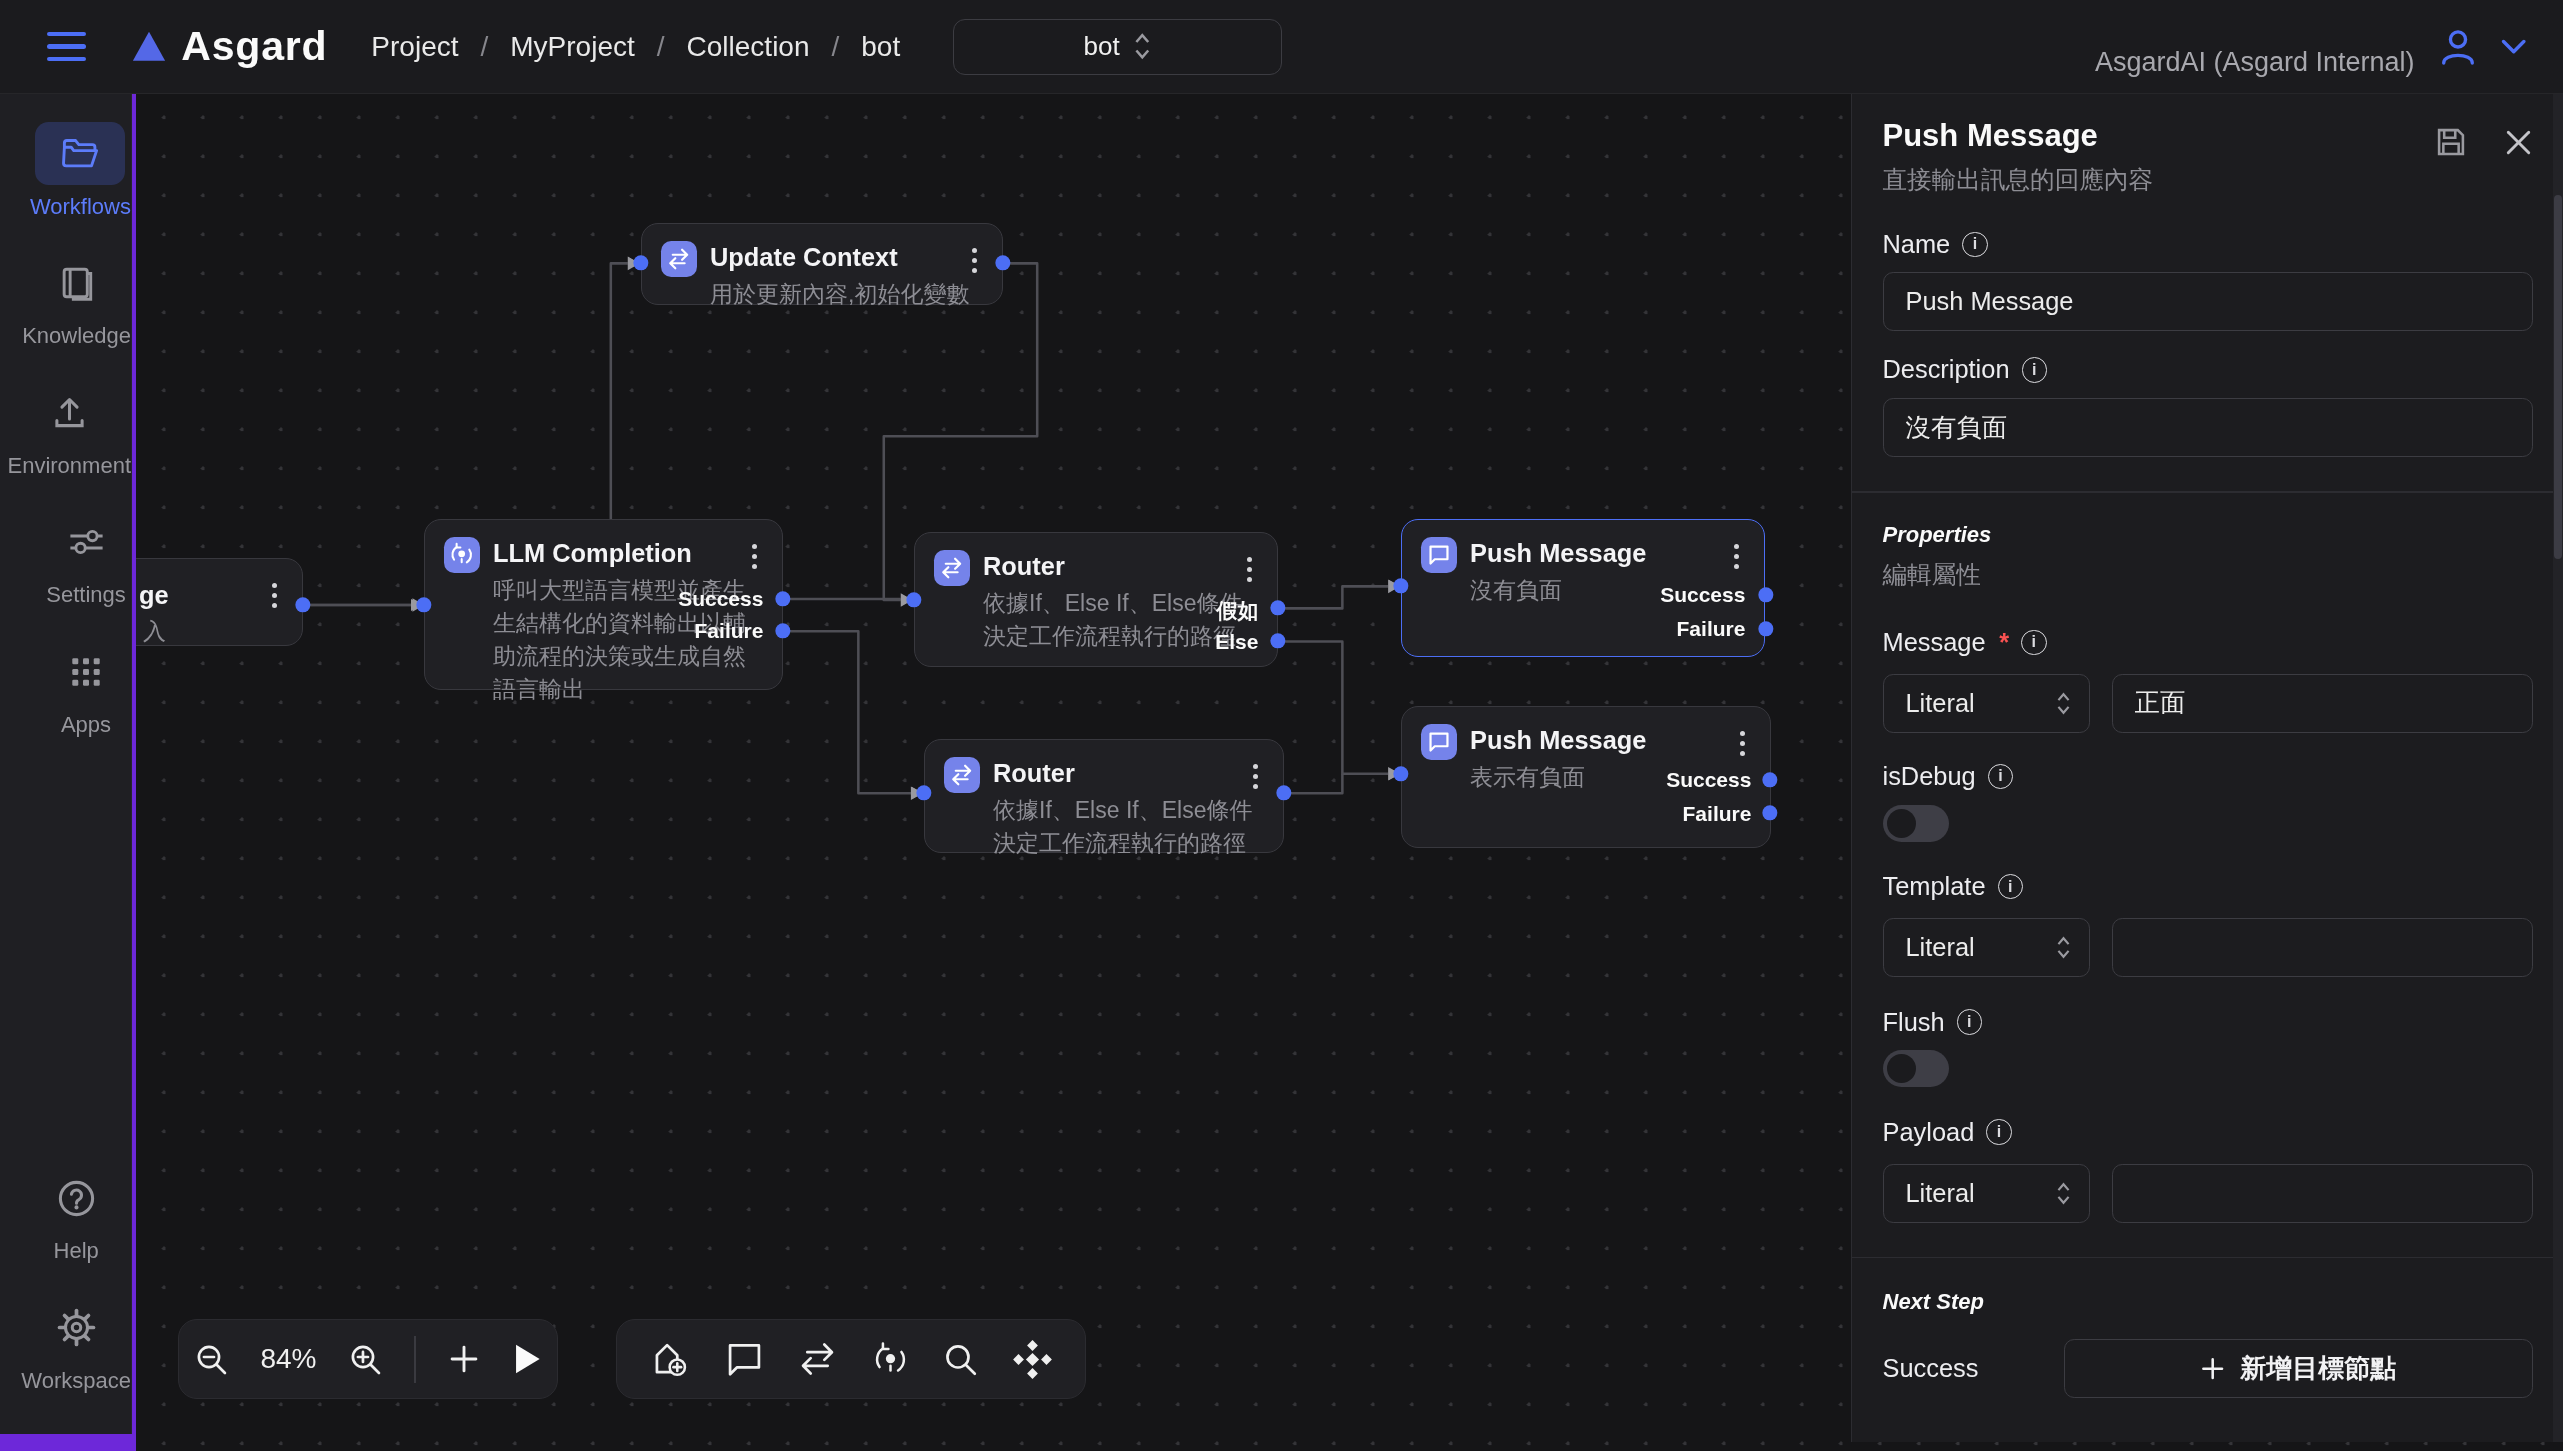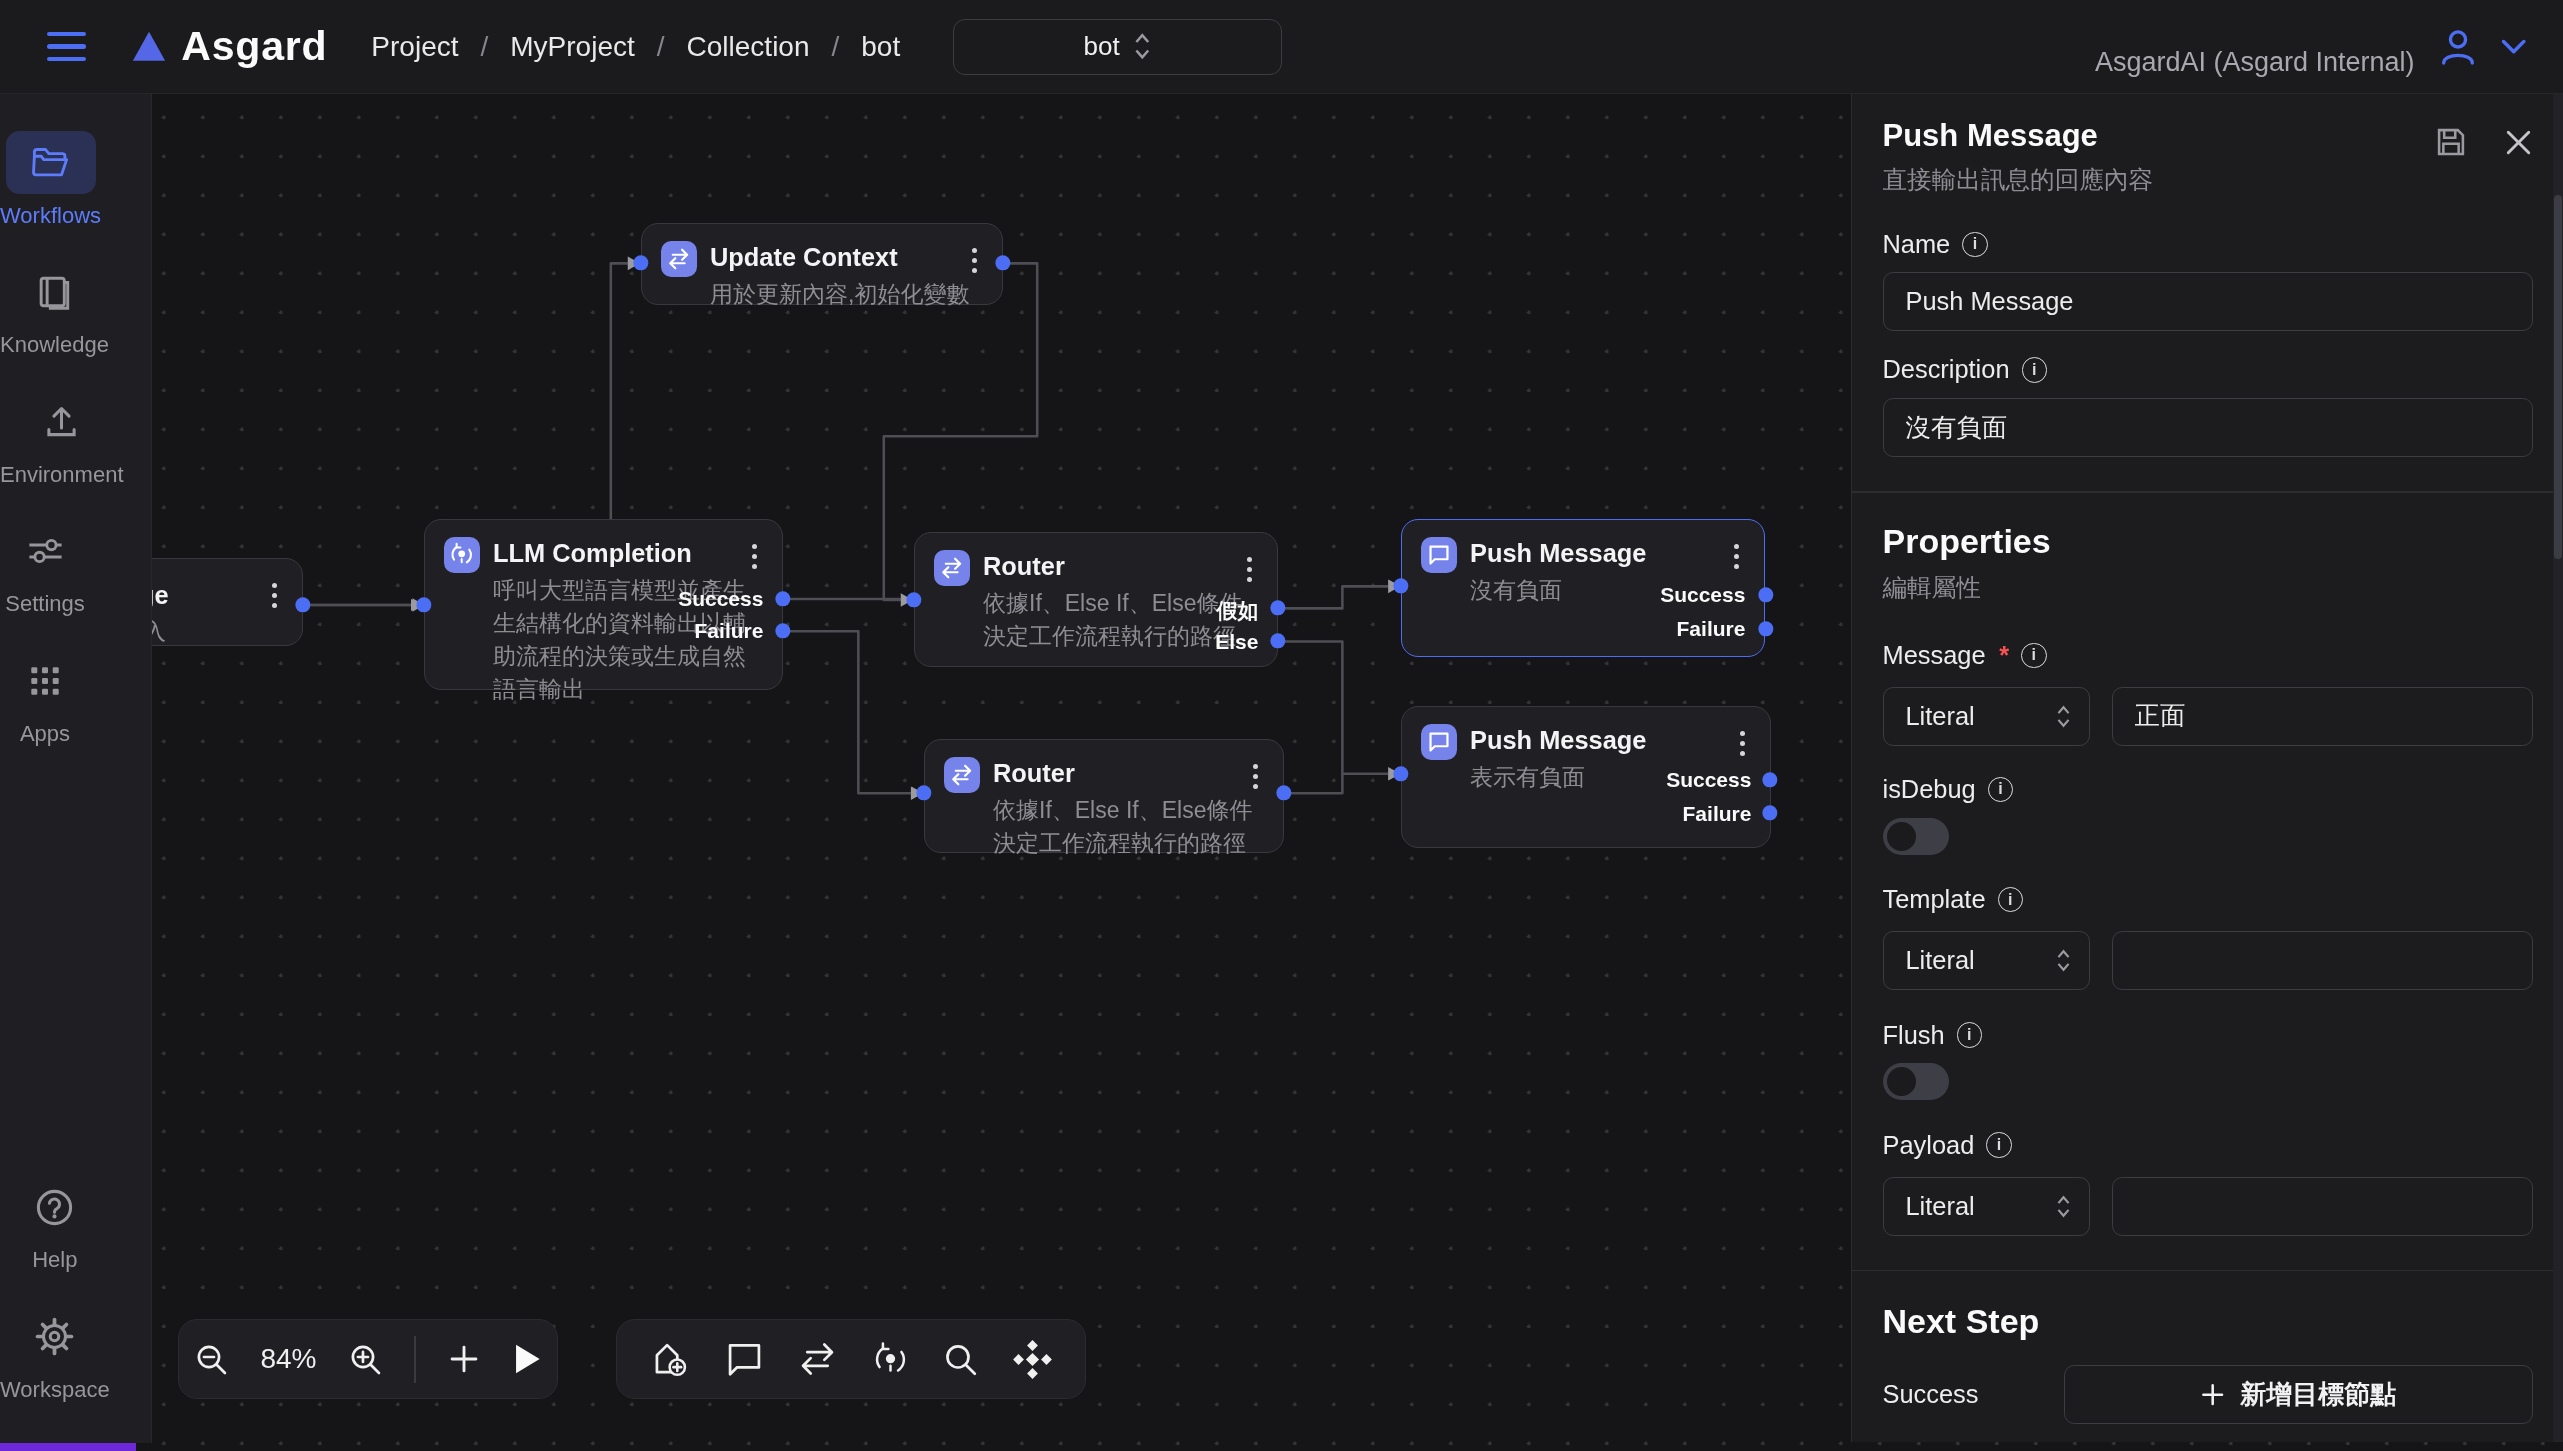--- a/index.html
+++ b/index.html
@@ -14,22 +14,22 @@
   .logo{display:flex;align-items:center;margin-left:46px;}
   .logo-text{font-size:41px;font-weight:700;color:#fafafa;margin-left:15.3px;letter-spacing:0.8px;}
   .crumbs{display:flex;align-items:center;margin-left:44px;gap:22px;font-size:28px;color:#e9e9e9;}
   .crumb-sep{color:#86868c;}
   .wf-select{margin-left:53px;width:327px;height:54px;border:1.7px solid #3c3c42;border-radius:12px;
              display:flex;align-items:center;justify-content:center;gap:13.6px;font-size:26px;color:#f0f0f0;cursor:pointer;}
   .nav-right{margin-left:auto;display:flex;align-items:center;margin-right:37px;gap:22px;}
   .account-label{font-size:27px;color:#a8a8ae;margin-top:32px;}
 
   
-  .sidebar{position:absolute;left:0;top:85px;width:152px;height:1358px;background:#1f1f23;
-           border-right:0.8px solid #28282c;display:flex;flex-direction:column;align-items:flex-start;
+  .sidebar{position:absolute;left:0;top:76px;width:132px;height:1358px;background:#1f1f23;
+           border-right:0.8px solid #28282c;display:flex;flex-direction:column;align-items:flex-end;
            padding-top:46px;box-sizing:border-box;z-index:15;}
   .side-item{display:flex;flex-direction:column;align-items:center;margin-bottom:32px;cursor:pointer;}
   .side-item .pill{width:90px;height:63px;border-radius:13.6px;display:flex;align-items:center;justify-content:center;}
   .side-item.active .pill{background:#2a3154;}
   .side-label{margin-top:8.5px;font-size:22px;color:#96969c;}
   .side-item.active .side-label{color:#5c7cfa;}
   .side-footer{margin-top:auto;padding-bottom:8.5px;display:flex;flex-direction:column;align-items:center;}
 
   
   .canvas{position:absolute;left:136px;top:93px;width:2428px;height:1358px;overflow:hidden;background:#151517;
@@ -71,21 +71,21 @@
         display:inline-flex;align-items:center;justify-content:center;box-sizing:border-box;}
   .req{color:#fa5252;font-weight:700;font-size:25.4px;margin-left:1.7px;}
   .tinput{width:100%;height:59px;border:1.7px solid #3c3c42;border-radius:10.2px;background:transparent;color:#ececec;
           font-size:25.4px;padding:0 22px;box-sizing:border-box;font-family:inherit;outline:none;}
   .frow{display:flex;gap:22px;}
   .select{width:207px;min-width:207px;height:59px;border:1.7px solid #3c3c42;border-radius:10.2px;display:flex;align-items:center;
           justify-content:space-between;padding:0 17px 0 22px;box-sizing:border-box;font-size:25.4px;color:#ececec;cursor:pointer;}
   .toggle{width:66px;height:37px;border-radius:18.6px;background:#3e3e46;position:relative;cursor:pointer;}
   .toggle::after{content:'';position:absolute;left:4.2px;top:4.2px;width:29px;height:29px;border-radius:50%;background:#1b1b1e;}
   .divider{height:1.7px;background:#2c2c31;margin:0 -30.5px;}
-  .sect-head{font-size:34px;font-weight:700;color:#fafafa;}
+  .sect-head{font-size:22px;font-weight:700;color:#fafafa;font-style:italic;}
   .sect-sub{font-size:24.6px;color:#8d8d94;margin-top:10.2px;}
   .ns-row{display:flex;align-items:center;margin-top:24px;}
   .ns-label{width:181px;font-size:25.4px;color:#ededf0;}
   .add-btn{flex:1;height:59px;border:1.7px solid #3c3c42;border-radius:10.2px;display:flex;align-items:center;
            justify-content:center;gap:15.3px;font-size:26px;font-weight:700;color:#f2f2f4;cursor:pointer;box-sizing:border-box;}
 
   .mt16{margin-top:13.6px;}.mt20{margin-top:17px;}.mt28{margin-top:24px;}.mt34{margin-top:29px;}
   .mt36{margin-top:30.5px;}.mt40{margin-top:34px;}.mt44{margin-top:37px;}
   svg{display:block;}
 </style>

